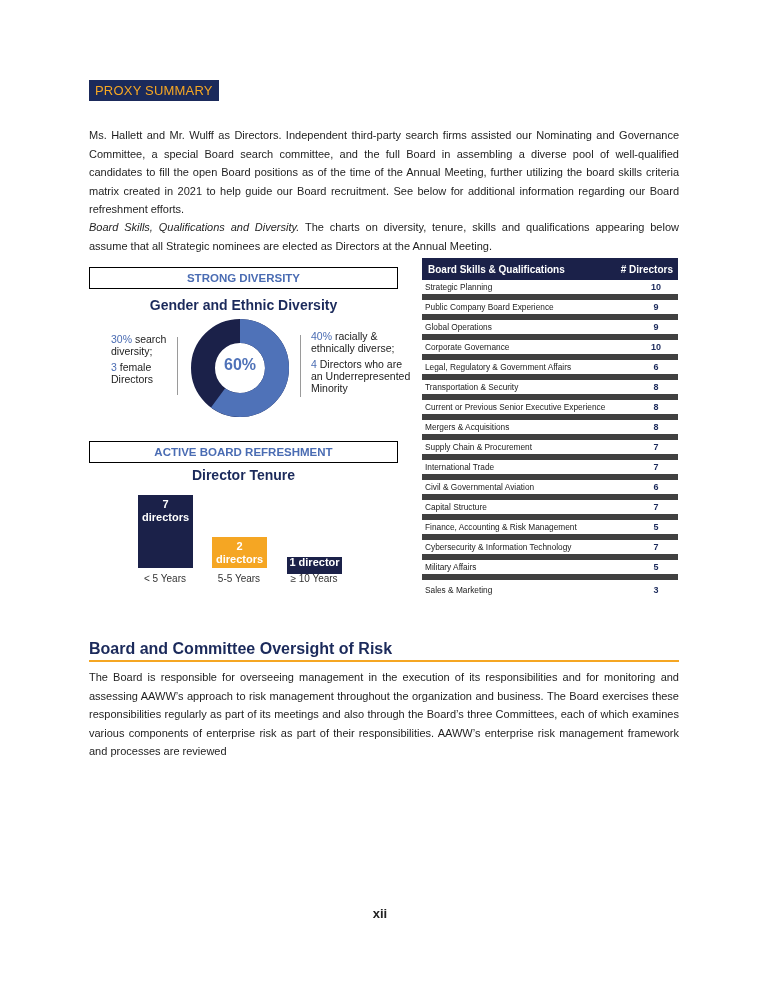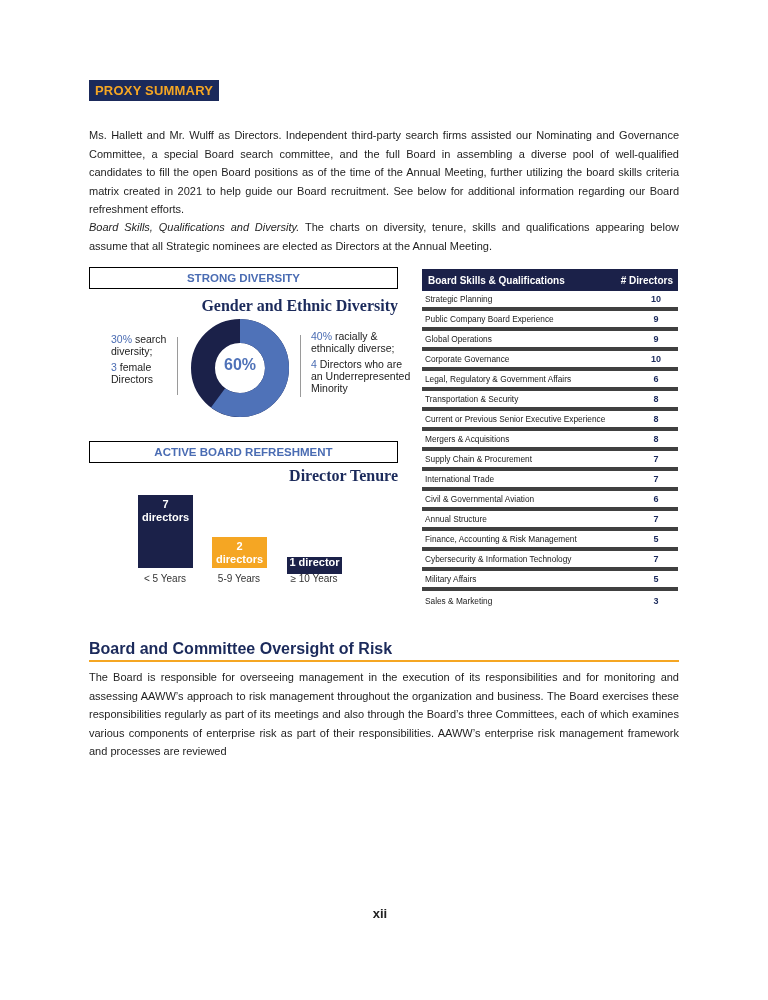--- a/index.html
+++ b/index.html
@@ -1,33 +1,33 @@
 <!DOCTYPE html>
 <html><head>
 <meta charset="utf-8">
 <style>
   html, body { margin: 0; padding: 0; background: #ffffff; }
   body { width: 768px; height: 1000px; position: relative; overflow: hidden;
          font-family: "Liberation Sans", sans-serif; color: #222; }
   .abs { position: absolute; }
 
   .badge { left: 89px; top: 80px; height: 21px; padding: 0 6px; background: #1b2a5b;
-           color: #f5a623; font-weight: bold; font-size: 13px; line-height: 21px; letter-spacing: 0.2px; }
+           color: #f5a623; font-weight: normal; font-size: 13px; line-height: 21px; letter-spacing: 0.2px; }
 
   .para { left: 89px; width: 590px; font-size: 11px; line-height: 18.5px; text-align: justify; color: #1e1e1e; margin: 0; }
   .para1 { top: 126px; }
   .para2 { top: 218px; }
   .para2 .it { font-style: italic; }
 
   .section-box { left: 89px; width: 309px; height: 22px; border: 1px solid #000000; box-sizing: border-box;
                  color: #4a6cb3; font-weight: bold; font-size: 11.5px; line-height: 20px; text-align: center; }
   .box-div { top: 267px; }
   .box-ref { top: 441px; }
 
-  .subtitle { font-weight: bold; font-size: 16px; color: #1b2a5b; text-align: right; width: 309px; left: 89px; font-family: Liberation Serif, serif; }
+  .subtitle { font-weight: bold; font-size: 14px; color: #1b2a5b; text-align: center; width: 309px; left: 89px; }
   .sub-div { top: 297px; }
   .sub-ref { top: 467px; }
 
   .stat { font-size: 10.5px; line-height: 12px; color: #222; }
   .stat .hl { color: #4a6cb3; margin-top: 40px; }
   .stat p { margin: 0 0 4px 0; }
   .stat-left { left: 111px; top: 333px; width: 70px; }
   .stat-right { left: 311px; top: 330px; width: 100px; }
   .vline { width: 1px; background: #9a9a9a; }
   .vline-l { left: 177px; top: 337px; height: 58px; }
@@ -37,24 +37,24 @@
   .donut-label { left: 190px; top: 356px; width: 100px; text-align: center; font-size: 16px;
                  font-weight: bold; color: #4f72b8; }
 
   .bar { color: #fff; font-weight: bold; font-size: 11px; text-align: center; line-height: 13px; box-sizing: border-box; padding-top: 3px; }
   .bar1 { left: 138px; top: 495px; width: 55px; height: 73px; background: #1b2149; }
   .bar2 { left: 212px; top: 537px; width: 55px; height: 31px; background: #f5a623; }
   .bar3 { left: 287px; top: 557px; width: 55px; height: 17px; background: #1b2149; padding-top: 0; line-height: 11px; font-size: 11px; }
   .xlab { font-size: 10px; color: #333; text-align: center; width: 70px; top: 573px; }
   .xl1 { left: 130px; } .xl2 { left: 204px; } .xl3 { left: 279px; }
 
-  .table { left: 422px; top: 269px; width: 256px; }
+  .table { left: 422px; top: 258px; width: 256px; }
   .thead { height: 22px; background: #1b2149; color: #fff; font-weight: bold; font-size: 10px; display: flex;
            align-items: center; justify-content: space-between; padding: 0 5px 0 6px; box-sizing: border-box; }
-  .trow { height: 20px; display: flex; align-items: center; justify-content: space-between; border-bottom: 4px solid #404040;
+  .trow { height: 20px; display: flex; align-items: center; justify-content: space-between; border-bottom: 6px solid #404040;
           font-size: 8.3px; color: #222; padding: 0 0 0 3px; box-sizing: border-box; }
   .trow:last-child { border-bottom: none; }
   .trow .val { width: 44px; text-align: center; font-weight: bold; color: #1b2a5b; font-size: 9px; }
 
   .h2 { left: 89px; top: 640px; font-size: 16px; font-weight: bold; color: #1b2a5b; }
   .h2-rule { left: 89px; top: 660px; width: 590px; height: 2px; background: #f5a623; }
   .para3 { top: 668px; }
 
   .pagenum { left: 0; width: 760px; top: 906px; text-align: center; font-weight: bold; font-size: 13px; color: #222; }
 </style>
@@ -95,21 +95,21 @@
   <div>7</div>
   <div>directors</div>
 </div>
 <div class="abs bar bar2">
   <div>2</div>
   <div>directors</div>
 </div>
 <div class="abs bar bar3">1 director</div>
 
 <div class="abs xlab xl1">&lt; 5 Years</div>
-<div class="abs xlab xl2">5-9 Years</div>
+<div class="abs xlab xl2">5-5 Years</div>
 <div class="abs xlab xl3">≥ 10 Years</div>
 
 <div class="abs table">
   <div class="thead">
     <span>Board Skills &amp; Qualifications</span>
     <span># Directors</span>
   </div>
   <div class="trow">
       <span>Strategic Planning</span>
       <span class="val">10</span>
@@ -148,21 +148,21 @@
     </div>
   <div class="trow">
       <span>International Trade</span>
       <span class="val">7</span>
     </div>
   <div class="trow">
       <span>Civil &amp; Governmental Aviation</span>
       <span class="val">6</span>
     </div>
   <div class="trow">
-      <span>Annual Structure</span>
+      <span>Capital Structure</span>
       <span class="val">7</span>
     </div>
   <div class="trow">
       <span>Finance, Accounting &amp; Risk Management</span>
       <span class="val">5</span>
     </div>
   <div class="trow">
       <span>Cybersecurity &amp; Information Technology</span>
       <span class="val">7</span>
     </div>

